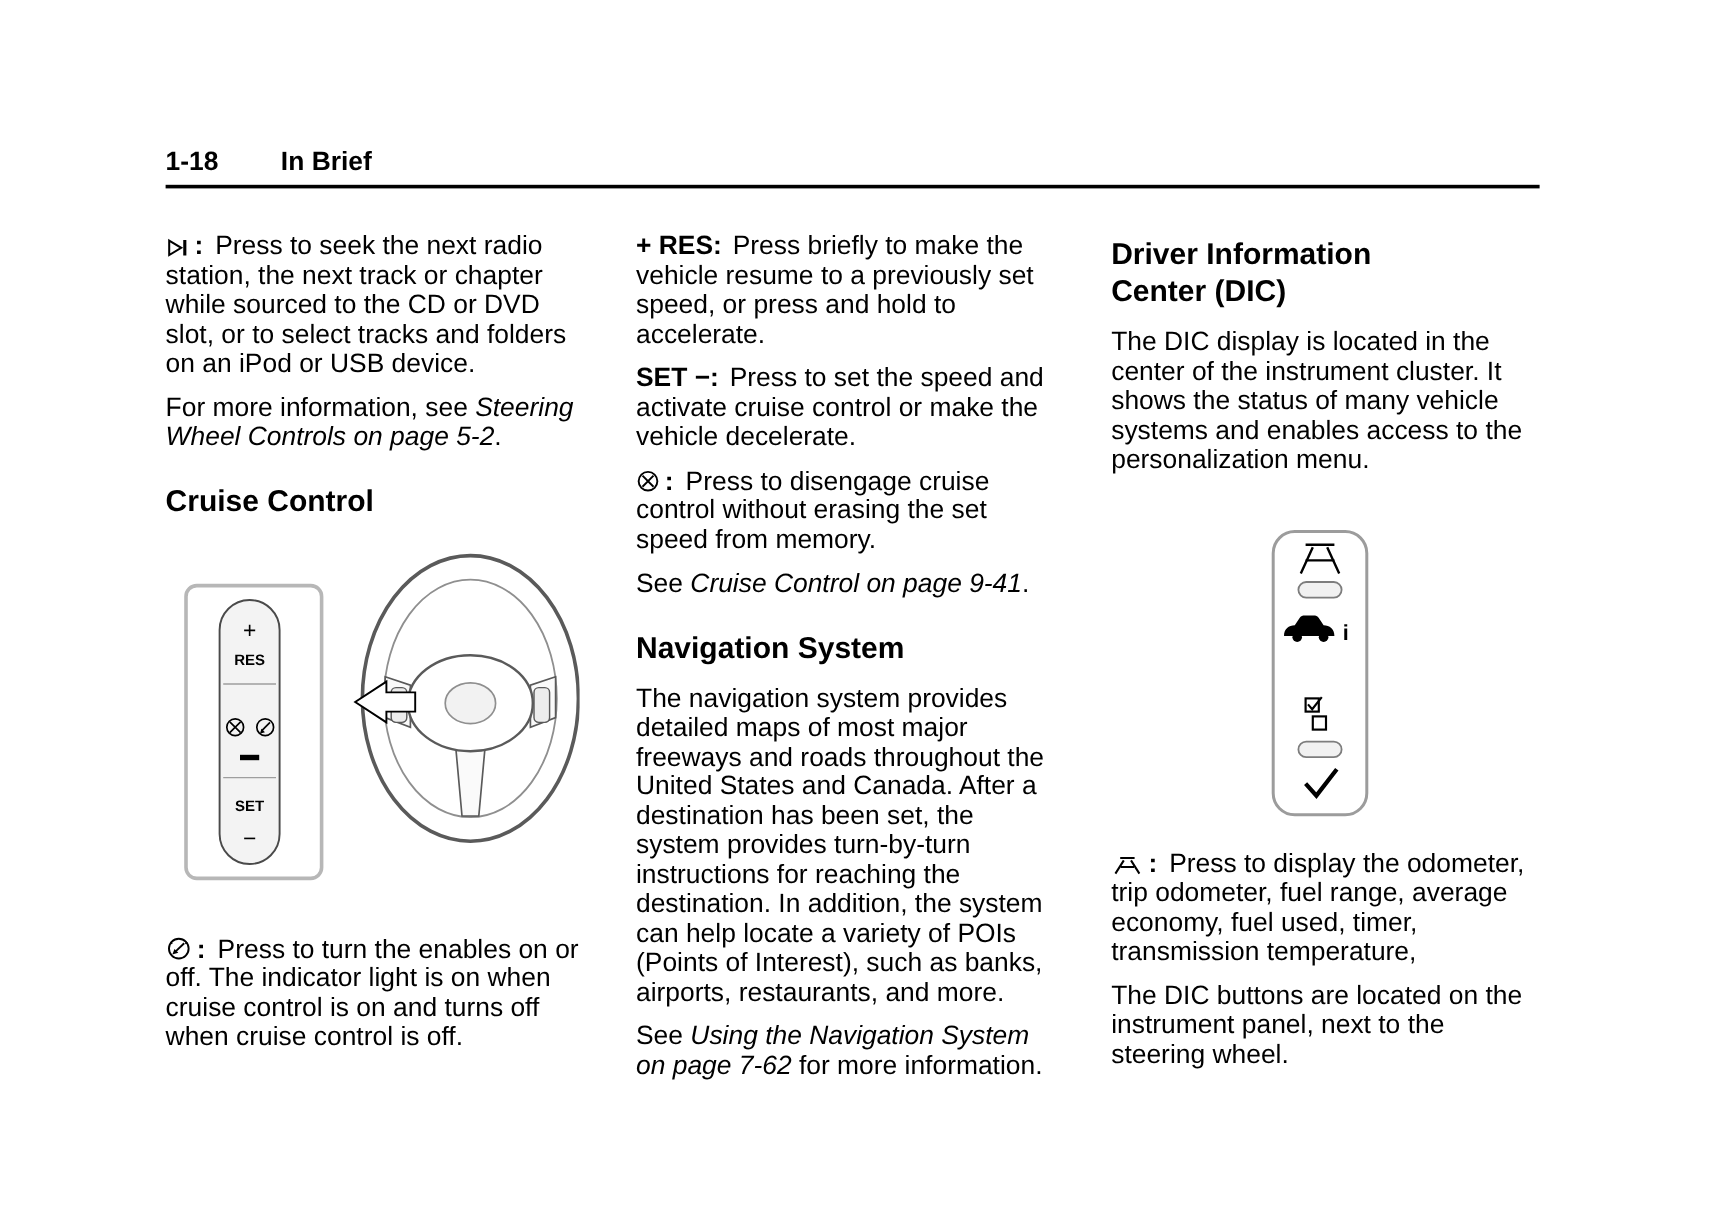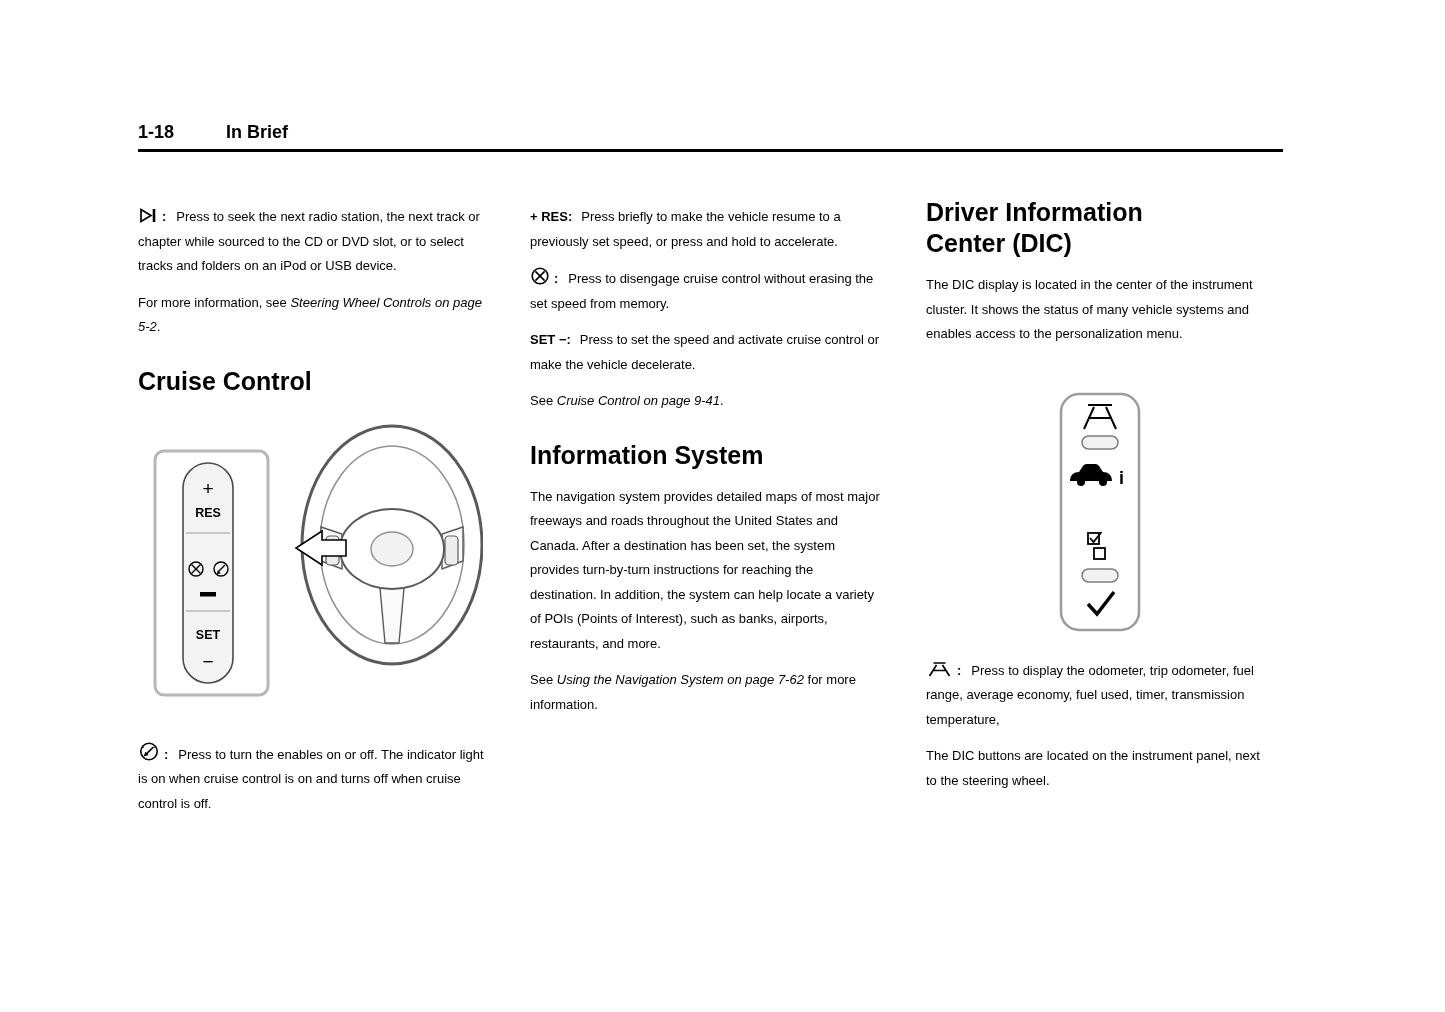--- a/index.html
+++ b/index.html
@@ -6,33 +6,33 @@
   html,body { background:#ffffff; }
   body {
     width:1445px; height:1012px; position:relative; overflow:hidden;
     font-family:"Liberation Sans", "DejaVu Sans", sans-serif;
     color:#000;
   }
   .page { position:absolute; inset:0; background:#fff; }
 
   
   .page-header { position:absolute; left:138px; top:122px; width:1145px; }
-  .header-row { display:flex; align-items:baseline; font-weight:bold; font-size:18px; }
+  .header-row { display:flex; align-items:baseline; font-weight:bold; font-size:22px; }
   .header-row .section-title { margin-left:52px;text-align:right; }
   .rule { height:3px; background:#000; margin-top:6px; }
 
   
   .columns {
     position:absolute; left:138px; top:193px; width:1136px;
     display:grid; grid-template-columns:348px 352px 348px; column-gap:44px;
     align-items:start;
   }
   .col { min-width:0; }
 
-  .para { font-size:13px; line-height:24.5px; margin:12px 0 12px; }
+  .para { font-size:22px; line-height:24.5px; margin:0 0 12px; }
   h2.section-heading { font-size:25px; line-height:31px; margin:26px 0 14px; font-weight:bold; }
   .col > h2.section-heading:first-child { margin-top:4px; }
   h2.dic-heading { max-width:262px; }
 
   .runin { font-weight:bold; margin-right:9px; white-space:nowrap; }
   .colon { font-weight:bold; margin-left:4px; margin-right:10px; }
   .ref-italic { font-style:italic; }
 
   .icon-inline { display:inline-block; vertical-align:-3px; }
   .icon-inline svg { display:block; }
@@ -112,30 +112,30 @@
               <polygon points="5.6,15.4 10.6,14 7.4,10.8" fill="#000"></polygon>
               <path d="M4 5.2 l1.6 1.2 M18 5.2 l-1.6 1.2" stroke="#000" stroke-width="1.3"></path>
             </svg></span><b class="colon">:</b><span>Press to turn the enables on or off. The indicator light is on when cruise control is on and turns off when cruise control is off.</span></p>
 
     </section>
 
     <section class="col">
 
       <p class="para"><b class="runin">+ RES:</b><span>Press briefly to make the vehicle resume to a previously set speed, or press and hold to accelerate.</span></p>
 
+      <p class="para"><b class="runin">SET −:</b><span>Press to set the speed and activate cruise control or make the vehicle decelerate.</span></p>
+
       <p class="para"><span class="icon-inline"><svg width="20" height="20" viewBox="0 0 20 20">
               <circle cx="10" cy="10" r="7.8" fill="none" stroke="#000" stroke-width="1.6"></circle>
               <path d="M5.4 5.4 L14.6 14.6 M14.6 5.4 L5.4 14.6" stroke="#000" stroke-width="1.6"></path>
             </svg></span><b class="colon">:</b><span>Press to disengage cruise control without erasing the set speed from memory.</span></p>
 
-      <p class="para"><b class="runin">SET −:</b><span>Press to set the speed and activate cruise control or make the vehicle decelerate.</span></p>
-
       <p class="para"><span>See </span><span class="ref-italic">Cruise Control on page 9-41</span><span>.</span></p>
 
-      <h2 class="section-heading">Information System</h2>
+      <h2 class="section-heading">Navigation System</h2>
 
       <p class="para">The navigation system provides detailed maps of most major freeways and roads throughout the United States and Canada. After a destination has been set, the system provides turn-by-turn instructions for reaching the destination. In addition, the system can help locate a variety of POIs (Points of Interest), such as banks, airports, restaurants, and more.</p>
 
       <p class="para"><span>See </span><span class="ref-italic">Using the Navigation System on page 7-62</span><span> for more information.</span></p>
 
     </section>
 
     <section class="col">
 
       <h2 class="section-heading dic-heading">Driver Information Center (DIC)</h2>

